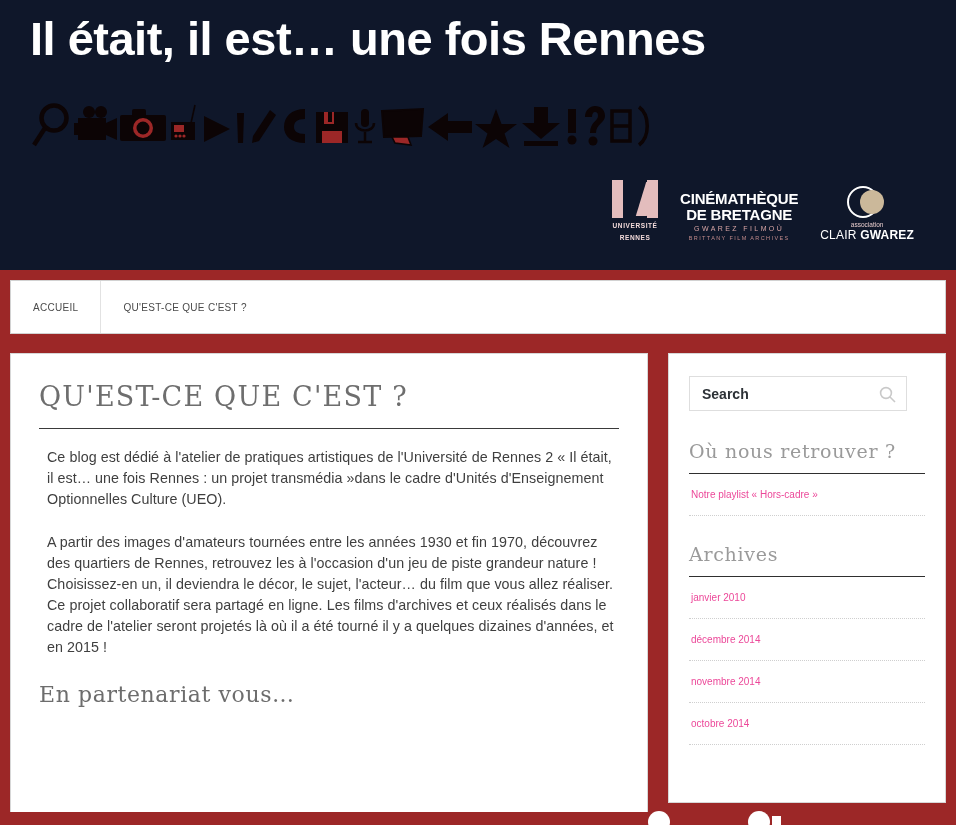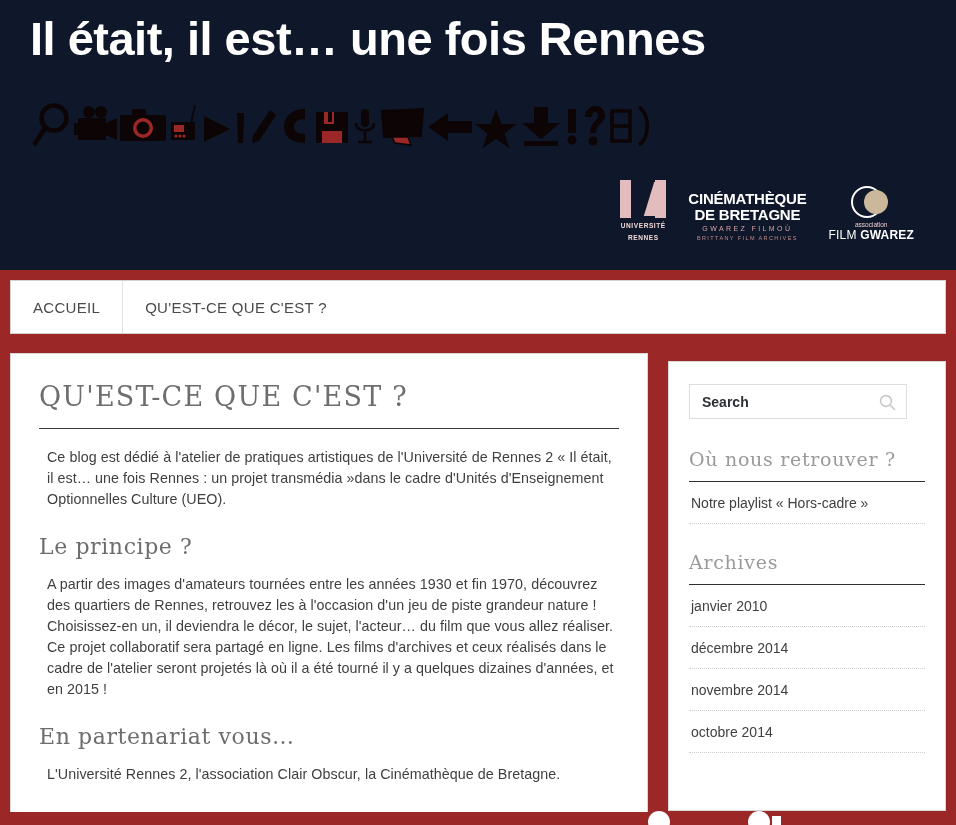--- a/index.html
+++ b/index.html
@@ -152,21 +152,21 @@
     height: 54px;
     background: #ffffff;
     border: 1px solid #d2d2d2;
     display: flex;
     align-items: stretch;
   }
   .navbar .nav-item {
     display: flex;
     align-items: center;
     padding: 0 22px;
-    font-size: 15px;
+    font-size: 10px;
     color: #4a4a4a;
     border-right: 1px solid #e2e2e2;
     letter-spacing: 0.3px;
     cursor: pointer;
     white-space: nowrap;
   }
   .navbar .nav-item:last-child { border-right: none; }
 
   
   .content-wrap {
@@ -181,21 +181,21 @@
     top: 0;
     width: 638px;
     min-height: 460px;
     background: #ffffff;
     border: 1px solid #d7d7d7;
     padding: 26px 28px 30px 28px;
   }
   .side-col {
     position: absolute;
     left: 668px;
-    top: 8px;
+    top: 0;
     width: 278px;
     min-height: 450px;
     background: #ffffff;
     border: 1px solid #d7d7d7;
     padding: 22px 20px 26px 20px;
   }
 
   
   .entry-title {
     font-family: "DejaVu Serif", serif;
@@ -270,22 +270,22 @@
     list-style: none;
     margin: 0;
     padding: 0;
   }
   .widget ul li {
     border-bottom: 1px dotted #cfcfcf;
   }
   .widget ul li a {
     display: block;
     padding: 12px 2px 11px 2px;
-    font-size: 14px;
-    color: #404040;
+    font-size: 10px;
+    color: #ec4899;
     text-decoration: none;
     line-height: 18px;
   }
 
   
   .footer-strip {
     position: absolute;
     left: 0;
     top: 812px;
     width: 956px;
@@ -448,44 +448,42 @@
       <div class="l2">GWAREZ FILMOÙ</div>
       <div class="l3">BRITTANY FILM ARCHIVES</div>
     </div>
 
     <div class="logo-clair">
       <div class="circ">
         <div class="ring"></div>
           <div class="dot"></div>
       </div>
       <div class="c1">association</div>
-      <div class="c2"><span>FILM </span><b>GWAREZ</b></div>
+      <div class="c2"><span>CLAIR </span><b>GWAREZ</b></div>
     </div>
 
   </div>
 </div>
 
 <nav class="navbar">
   <div class="nav-item">ACCUEIL</div>
   <div class="nav-item">QU'EST-CE QUE C'EST ?</div>
 </nav>
 
 <div class="content-wrap">
 
   <main class="main-col">
     <h1 class="entry-title">QU'EST-CE QUE C'EST ?</h1>
 
     <div class="entry-body">
       <p>Ce blog est dédié à l'atelier de pratiques artistiques de l'Université de Rennes 2 « Il était, il est… une fois Rennes : un projet transmédia »dans le cadre d'Unités d'Enseignement Optionnelles Culture (UEO).</p>
 
-      <h2>Le principe ?</h2>
       <p>A partir des images d'amateurs tournées entre les années 1930 et fin 1970, découvrez des quartiers de Rennes, retrouvez les à l'occasion d'un jeu de piste grandeur nature ! Choisissez-en un, il deviendra le décor, le sujet, l'acteur… du film que vous allez réaliser. Ce projet collaboratif sera partagé en ligne. Les films d'archives et ceux réalisés dans le cadre de l'atelier seront projetés là où il a été tourné il y a quelques dizaines d'années, et en 2015 !</p>
 
       <h2>En partenariat vous…</h2>
-      <p>L'Université Rennes 2, l'association Clair Obscur, la Cinémathèque de Bretagne.</p>
     </div>
   </main>
 
   <aside class="side-col">
 
     <div class="searchbox">
       <input type="text" placeholder="Search" value="Search" style="">
       <span class="mag">
         <svg width="17" height="17" viewBox="0 0 17 17">
             <circle cx="7" cy="7" r="5.4" fill="none" stroke="#c9c9c9" stroke-width="1.6"></circle>

